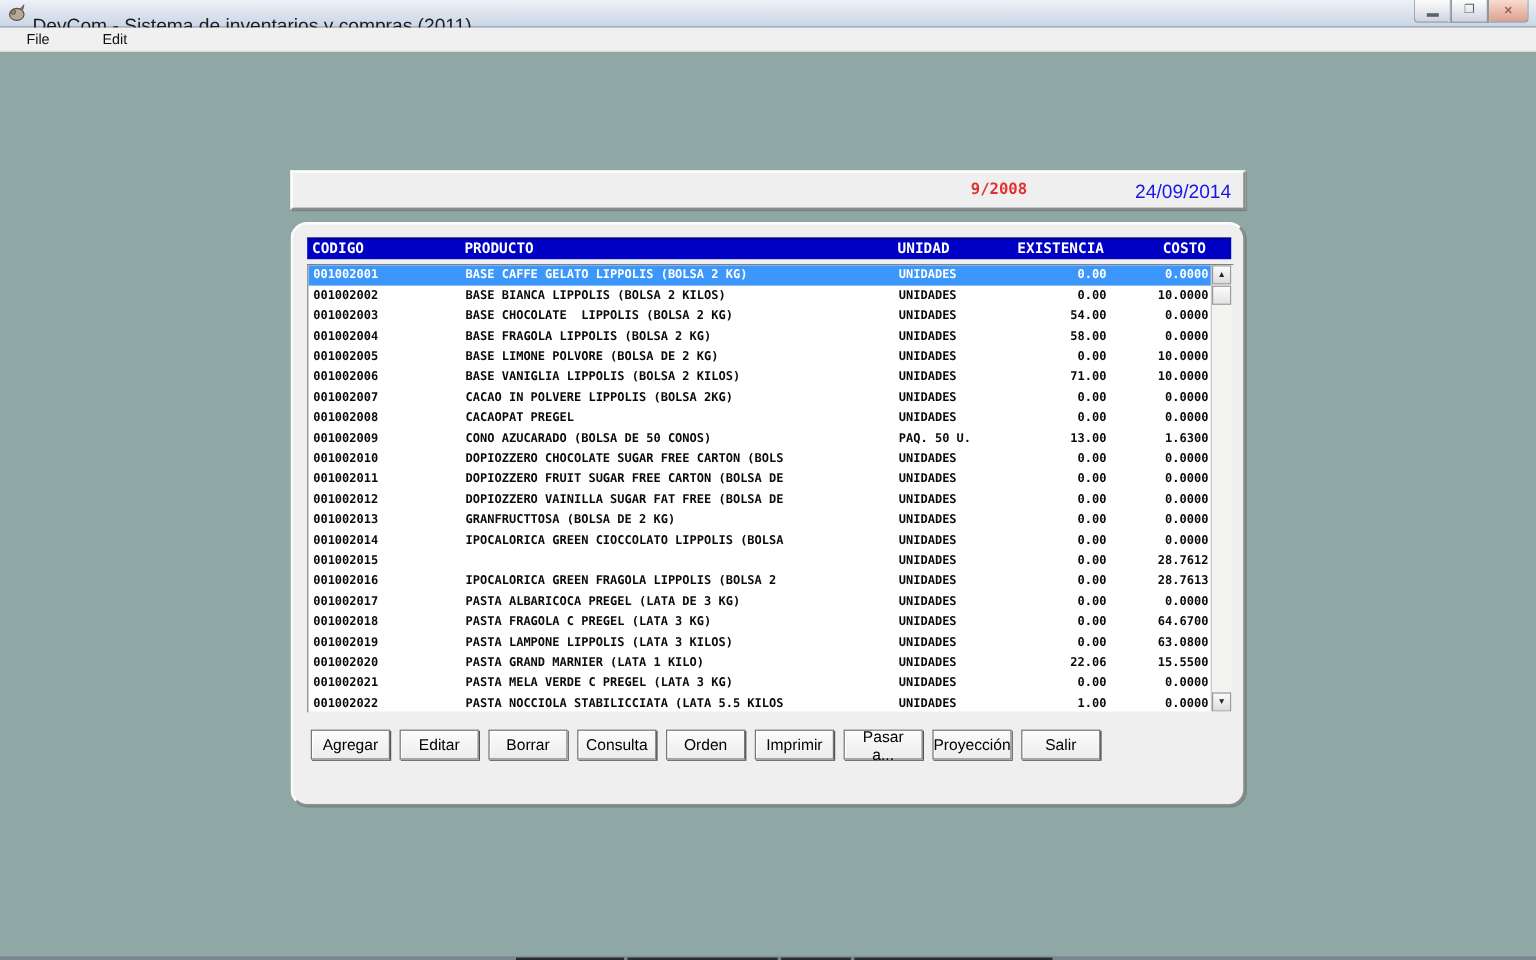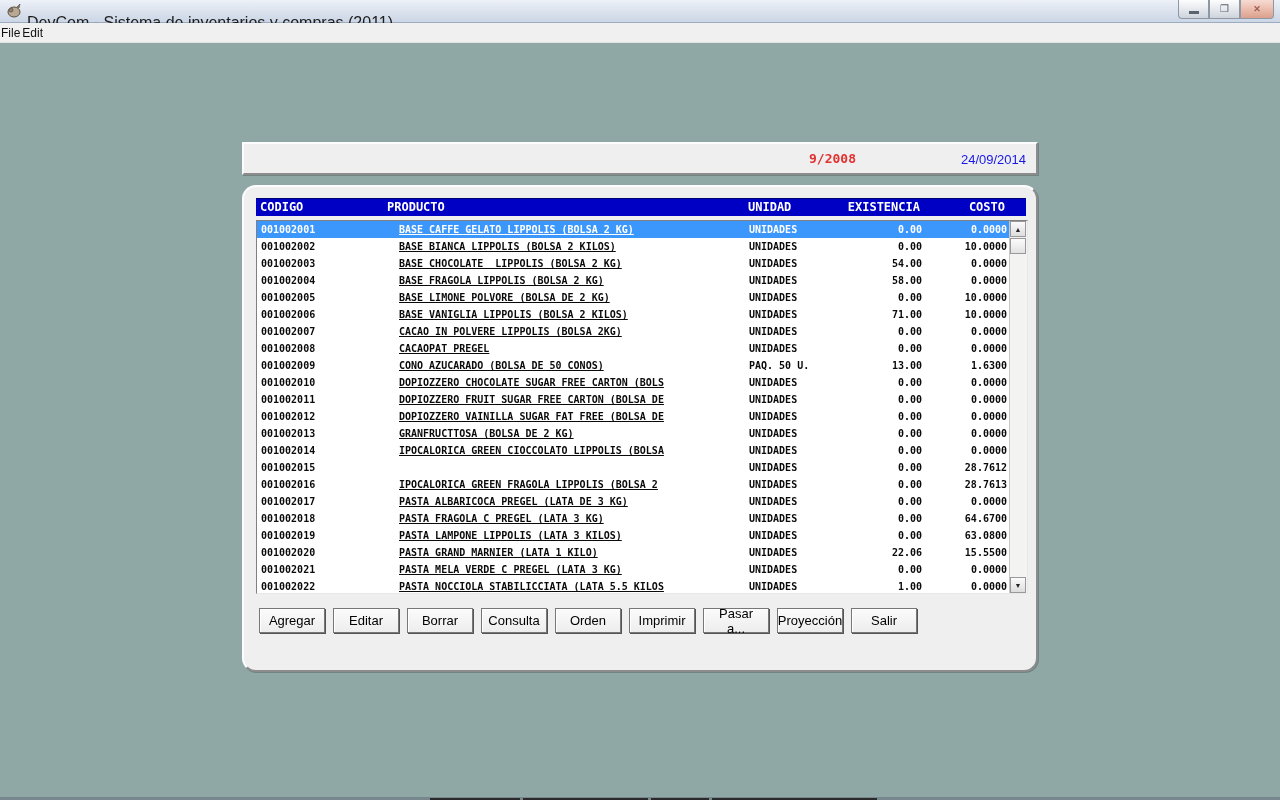--- a/index.html
+++ b/index.html
@@ -31,35 +31,35 @@
     background:linear-gradient(#F6DBD3,#EDC0B2 45%,#DBA08E);
     color:#9C5F52;font-weight:bold;
   }
   .win-btn .min-glyph{display:block;width:10px;height:3px;background:#5a626e;margin-top:7px;}
   .win-btn .restore-glyph{font-size:10px;}
   .menubar{
     position:absolute;left:0;top:23px;width:1280px;height:19px;
     background:#F0F0F0;border-bottom:1px solid #E3E3E3;
     display:flex;align-items:center;font-size:12px;color:#111;
   }
-  .menu-item{padding:2px 1px;}
+  .menu-item{padding:2px 22px;}
   
   .panel{
     position:absolute;background:#EFEFEF;
     border:2px solid;border-color:#FDFDFD #8C8C8C #8C8C8C #FDFDFD;
     box-shadow:1px 1px 0 rgba(60,70,70,.35);
   }
   .date-panel{left:242px;top:142px;width:792px;height:29px;}
   .period-label{
     position:absolute;left:565px;top:7px;
     font-family:"DejaVu Sans Mono",monospace;font-weight:bold;font-size:13px;color:#E23131;
   }
   .date-label{
     position:absolute;right:10px;top:8px;
-    font-size:13px;color:#1717E8;
+    font-size:16px;color:#1717E8;
   }
   .main-panel{left:242px;top:185px;width:792px;height:483px;border-radius:14px;}
   
   .tbl-header{
     position:absolute;left:12px;top:11px;width:770px;height:17px;
     background:#0000C4;border-top:1px solid #000070;
     color:#FFFFFF;font-family:"DejaVu Sans Mono",monospace;font-weight:bold;font-size:12px;line-height:16px;
   }
   .tbl-header span{position:absolute;white-space:pre;}
   .h-code{left:4px;}
@@ -75,21 +75,21 @@
   }
   .rows{position:absolute;left:0;top:0;right:17px;bottom:0;overflow:hidden;}
   .row{
     position:relative;height:17px;
     font-family:"DejaVu Sans Mono",monospace;font-weight:bold;font-size:10px;line-height:17px;color:#0A0A0A;
     white-space:pre;
   }
   .row.selected{background:#3B97FC;color:#FFFFFF;}
   .cell{position:absolute;top:0;white-space:pre;}
   .c-code{left:4px;}
-  .c-prod{left:142px;width:359px;overflow:hidden;text-decoration:underline;}
+  .c-prod{left:131px;width:359px;overflow:hidden;}
   .c-unit{left:492px;}
   .c-exist{right:88px;}
   .c-cost{right:3px;}
   
   .scrollbar{
     position:absolute;right:0;top:0;bottom:0;width:17px;
     background:#F3F3F1;border-left:1px solid #C8C8C8;
   }
   .sb-btn{
     position:absolute;left:0;width:16px;height:16px;

